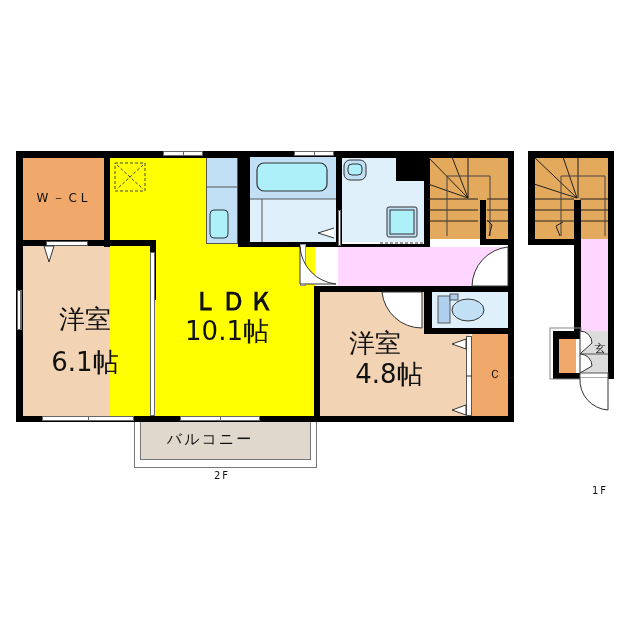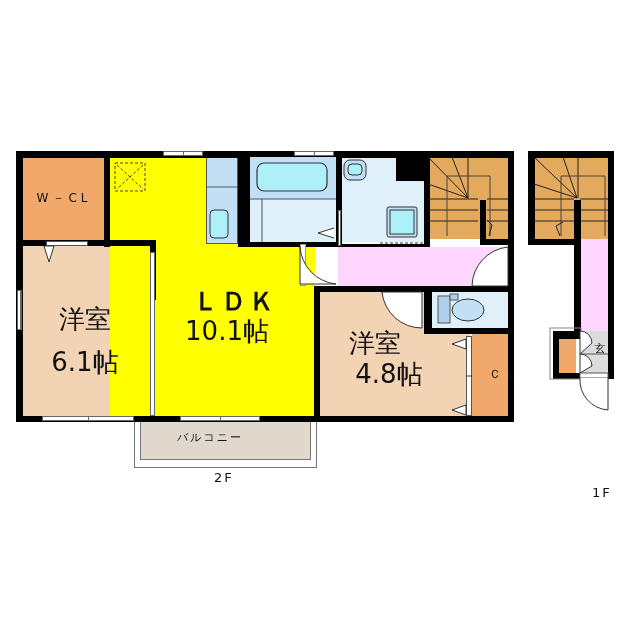--- a/index.html
+++ b/index.html
@@ -2,21 +2,21 @@
 <html><head>
   <meta charset="utf-8">
   <style>
     html, body { margin: 0; padding: 0; background: #ffffff; }
     body { width: 640px; height: 640px; position: relative; overflow: hidden; font-family: "DejaVu Sans", sans-serif; }
     .abs { position: absolute; box-sizing: border-box; }
     .wall { position: absolute; background: #000; }
     .room-label { position: absolute; color: #111; text-align: center; line-height: 1.05; }
     .big { font-size: 26px; }
     .small { font-size: 12px; letter-spacing: 4px; }
-    .floor-label { position: absolute; font-size: 13px; color: #111; letter-spacing: 2px; }
+    .floor-label { position: absolute; font-size: 10px; color: #111; letter-spacing: 2px; }
     .window { position: absolute; background: #fff; border: 1px solid #666; box-sizing: border-box; }
     .window::after { content: ""; position: absolute; left: 50%; top: 0; bottom: 0; width: 1px; background: #666; }
     svg { position: absolute; left: 0; top: 0; }
   </style>
 </head>
 <body>
 
 <div class="abs" style="left:22px;top:157px;width:83px;height:83px;background:#f0a86b;"></div>
 <div class="abs" style="left:22px;top:246px;width:128px;height:170px;background:#f2d3b4;"></div>
 <div class="abs" style="left:110px;top:157px;width:205px;height:259px;background:#ffff00;"></div>
@@ -163,18 +163,18 @@
 <div class="room-label big" style="left:30px;top:337px;width:110px;margin-top:12px;">6.1帖</div>
 
 <div class="room-label big" style="left:180px;top:288px;width:110px;letter-spacing:2px;font-weight:bold;">ＬＤＫ</div>
 <div class="room-label big" style="left:162px;top:318px;width:130px;">10.1帖</div>
 
 <div class="room-label big" style="left:330px;top:330px;width:90px;">洋室</div>
 <div class="room-label big" style="left:334px;top:361px;width:110px;">4.8帖</div>
 
 <div class="room-label small" style="left:473px;top:368px;width:64px;">ＣＬ</div>
 
-<div class="room-label" style="left:140px;top:432px;width:140px;font-size:11px;letter-spacing:2px;">バルコニー</div>
+<div class="room-label" style="left:140px;top:432px;width:140px;font-size:15px;letter-spacing:2px;">バルコニー</div>
 
 <div class="room-label" style="left:592px;top:343px;width:16px;font-size:11px;">玄</div>
 
 <div class="floor-label" style="left:214px;top:470px;">2F</div>
 <div class="floor-label" style="left:592px;top:485px;">1F</div>
 
 </body></html>

